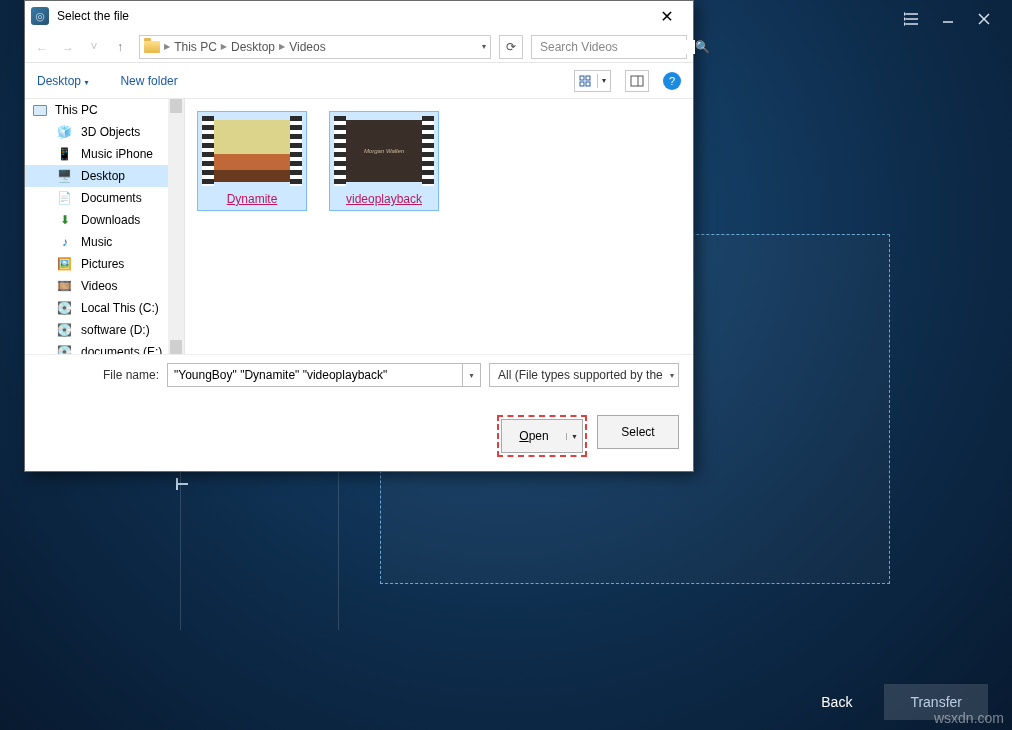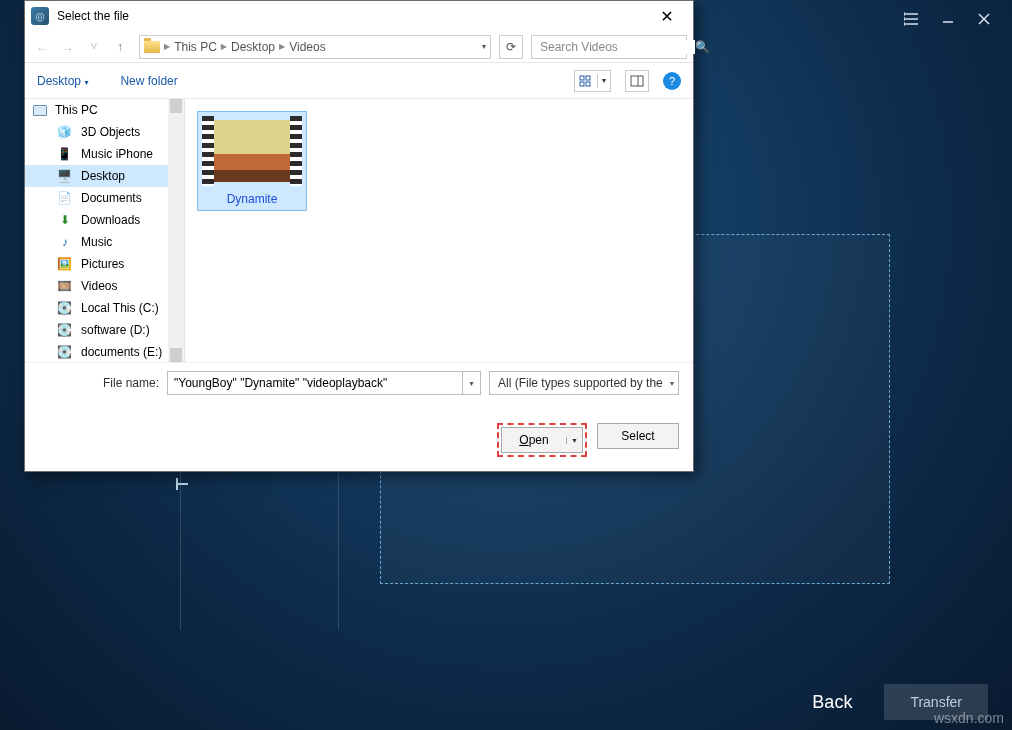--- a/index.html
+++ b/index.html
@@ -13,21 +13,21 @@
 .heading-row { position: absolute; top: 90px; left: 300px; right: 120px; color: #fff; }
 .heading-row h2 { font-size: 21px; font-weight: 500; margin-bottom: 18px; }
 .heading-row p { font-size: 13px; color: #cfe0f0; line-height: 1.5; }
 .dropzone { position: absolute; top: 196px; left: 380px; width: 510px; height: 350px; border: 1px dashed #6da7d4; background: rgba(255,255,255,0.03); }
 .left-divider { position: absolute; top: 60px; bottom: 40px; left: 180px; width: 1px; background: rgba(255,255,255,0.15); }
 .mid-divider { position: absolute; top: 60px; bottom: 40px; left: 338px; width: 1px; background: rgba(255,255,255,0.15); }
 .tick-left { position: absolute; top: 445px; left: 176px; width: 12px; height: 2px; background: #bcd5e8; }
 .tick-left::after { content:""; position: absolute; left: 0; top: -5px; width: 2px; height: 12px; background: #bcd5e8; }
 
 .footer { position: absolute; bottom: 0; left: 0; right: 0; height: 56px; display: flex; justify-content: flex-end; align-items: center; padding: 0 24px; gap: 18px; }
-.footer .back { color: #fff; font-size: 18px; padding: 8px 14px; cursor: pointer; }
+.footer .back { color: #fff; font-size: 14px; padding: 8px 14px; cursor: pointer; }
 .footer .transfer { color: #b9cee3; font-size: 14px; padding: 10px 26px; background: rgba(255,255,255,0.14); cursor: default; }
 
 .watermark { position: absolute; bottom: 4px; right: 8px; color: rgba(255,255,255,0.45); font-size: 14px; }
 
 
 .dialog { position: absolute; top: 0; left: 24px; width: 670px; height: 472px; background: #fff; border: 1px solid #6a6a6a; box-shadow: 4px 4px 14px rgba(0,0,0,0.5); display: flex; flex-direction: column; }
 .dlg-title { height: 30px; display: flex; align-items: center; padding: 0 6px; font-size: 12px; }
 .dlg-title .ico { width: 18px; height: 18px; background: linear-gradient(135deg,#3b7aa8,#255372); border-radius: 3px; margin-right: 8px; position: relative; }
 .dlg-title .ico::after { content:"◎"; position:absolute; inset:0; color:#cde3f2; font-size:11px; display:flex; align-items:center; justify-content:center; }
 .dlg-title .close { margin-left: auto; width: 40px; text-align: center; font-size: 16px; cursor: pointer; }
@@ -68,31 +68,31 @@
 .file { width: 110px; text-align: center; padding: 4px; cursor: pointer; border: 1px solid transparent; }
 .file.selected { background: #cde8ff; border-color: #7dbef0; }
 .thumb { width: 100px; height: 70px; margin: 0 auto 6px; position: relative; }
 .film { position: absolute; top: 0; bottom: 0; width: 12px; background: repeating-linear-gradient(#2b2b2b 0 5px, #fff 5px 9px); }
 .film.l { left: 0; } .film.r { right: 0; }
 .frame { position: absolute; left: 12px; right: 12px; top: 4px; bottom: 4px; }
 .t1 { background: linear-gradient(#dcd48a 0 55%, #c06838 55% 80%, #6a3a1e 80%); }
 .t2 { background: #3a2f28; display:flex; align-items:center; justify-content:center; color:#cbb89b; font-size:6px; font-style:italic;}
 .t3 { background: linear-gradient(90deg, rgba(148,59,22,.9), rgba(60,20,8,.9)); position: relative; }
 .t3::after { content:""; position:absolute; left:8px; top:10px; width:18px; height:38px; background:rgba(10,8,6,.95); border-radius:2px;}
-.fname { font-size: 12px; color: #1d4ed8; }
+.fname { font-size: 12px; color: #be185d; text-decoration: underline; }
 
 .dlg-bottom { padding: 8px 14px 14px; display: flex; flex-direction: column; gap: 24px; border-top: 1px solid #eee; background:#fff;}
 .row { display: flex; align-items: center; gap: 8px; }
 .row .lbl { font-size: 12px; color: #333; width: 120px; text-align: right; }
 .row input[type=text] { flex: 1; height: 24px; border: 1px solid #bcbcbc; padding: 0 6px; font-size: 12px; }
 .combo { display:flex; align-items:center; border:1px solid #bcbcbc; height:24px; padding:0 4px 0 8px; font-size:12px; width:190px; color:#333; }
 .combo .cdrop { margin-left:auto; font-size:8px; color:#555;}
 .fn-drop { width: 18px; display:flex; align-items:center; justify-content:center; border:1px solid #bcbcbc; border-left:none; height:24px; font-size:8px; color:#555; cursor:pointer;}
 .btn-row { display: flex; justify-content: flex-end; gap: 10px; padding-top: 4px; }
-.wbtn { min-width: 82px; height: 26px; border: 1px solid #a9a9a9; background: #f3f3f3; font-size: 12px; display: flex; align-items: center; justify-content: center; cursor: pointer; }
+.wbtn { min-width: 82px; height: 34px; border: 1px solid #a9a9a9; background: #f3f3f3; font-size: 12px; display: flex; align-items: center; justify-content: center; cursor: pointer; }
 .open-wrap { border: 2px dashed #e04040; padding: 2px; }
 .open-btn { display: flex; }
 .open-btn .split { width: 16px; border-left: 1px solid #a9a9a9; display:flex; align-items:center; justify-content:center; font-size:7px; color:#333;}
 
 .folder-ico { width:16px; height:12px; background: linear-gradient(#ffe08a,#e6b84a); border-radius:1px; position:relative; }
 .folder-ico::before { content:""; position:absolute; top:-3px; left:0; width:7px; height:3px; background:#e6b84a; border-radius:1px 1px 0 0;}
 .pc-ico { width:14px; height:11px; border:1px solid #6e8aad; background:#d7eaf8; border-radius:1px;}
 </style>
 </head>
 <body>
@@ -253,20 +253,28 @@
 
     <div class="files">
       <div class="file selected">
         <div class="thumb">
             <div class="film l"></div>
             <div class="frame t1"></div>
             <div class="film r"></div>
           </div>
         <div class="fname">Dynamite</div>
       </div>
+      <div class="file selected">
+        <div class="thumb">
+            <div class="film l"></div>
+            <div class="frame t2">Morgan Wallen</div>
+            <div class="film r"></div>
+          </div>
+        <div class="fname">videoplayback</div>
+      </div>
     </div>
   </div>
 
   <div class="dlg-bottom">
     <div class="row">
       <span class="lbl">File name:</span>
       <div style="flex:1; display:flex">
         <input type="text" value="&quot;YoungBoy&quot; &quot;Dynamite&quot; &quot;videoplayback&quot;" style="">
         <span class="fn-drop">▾</span>
       </div>

